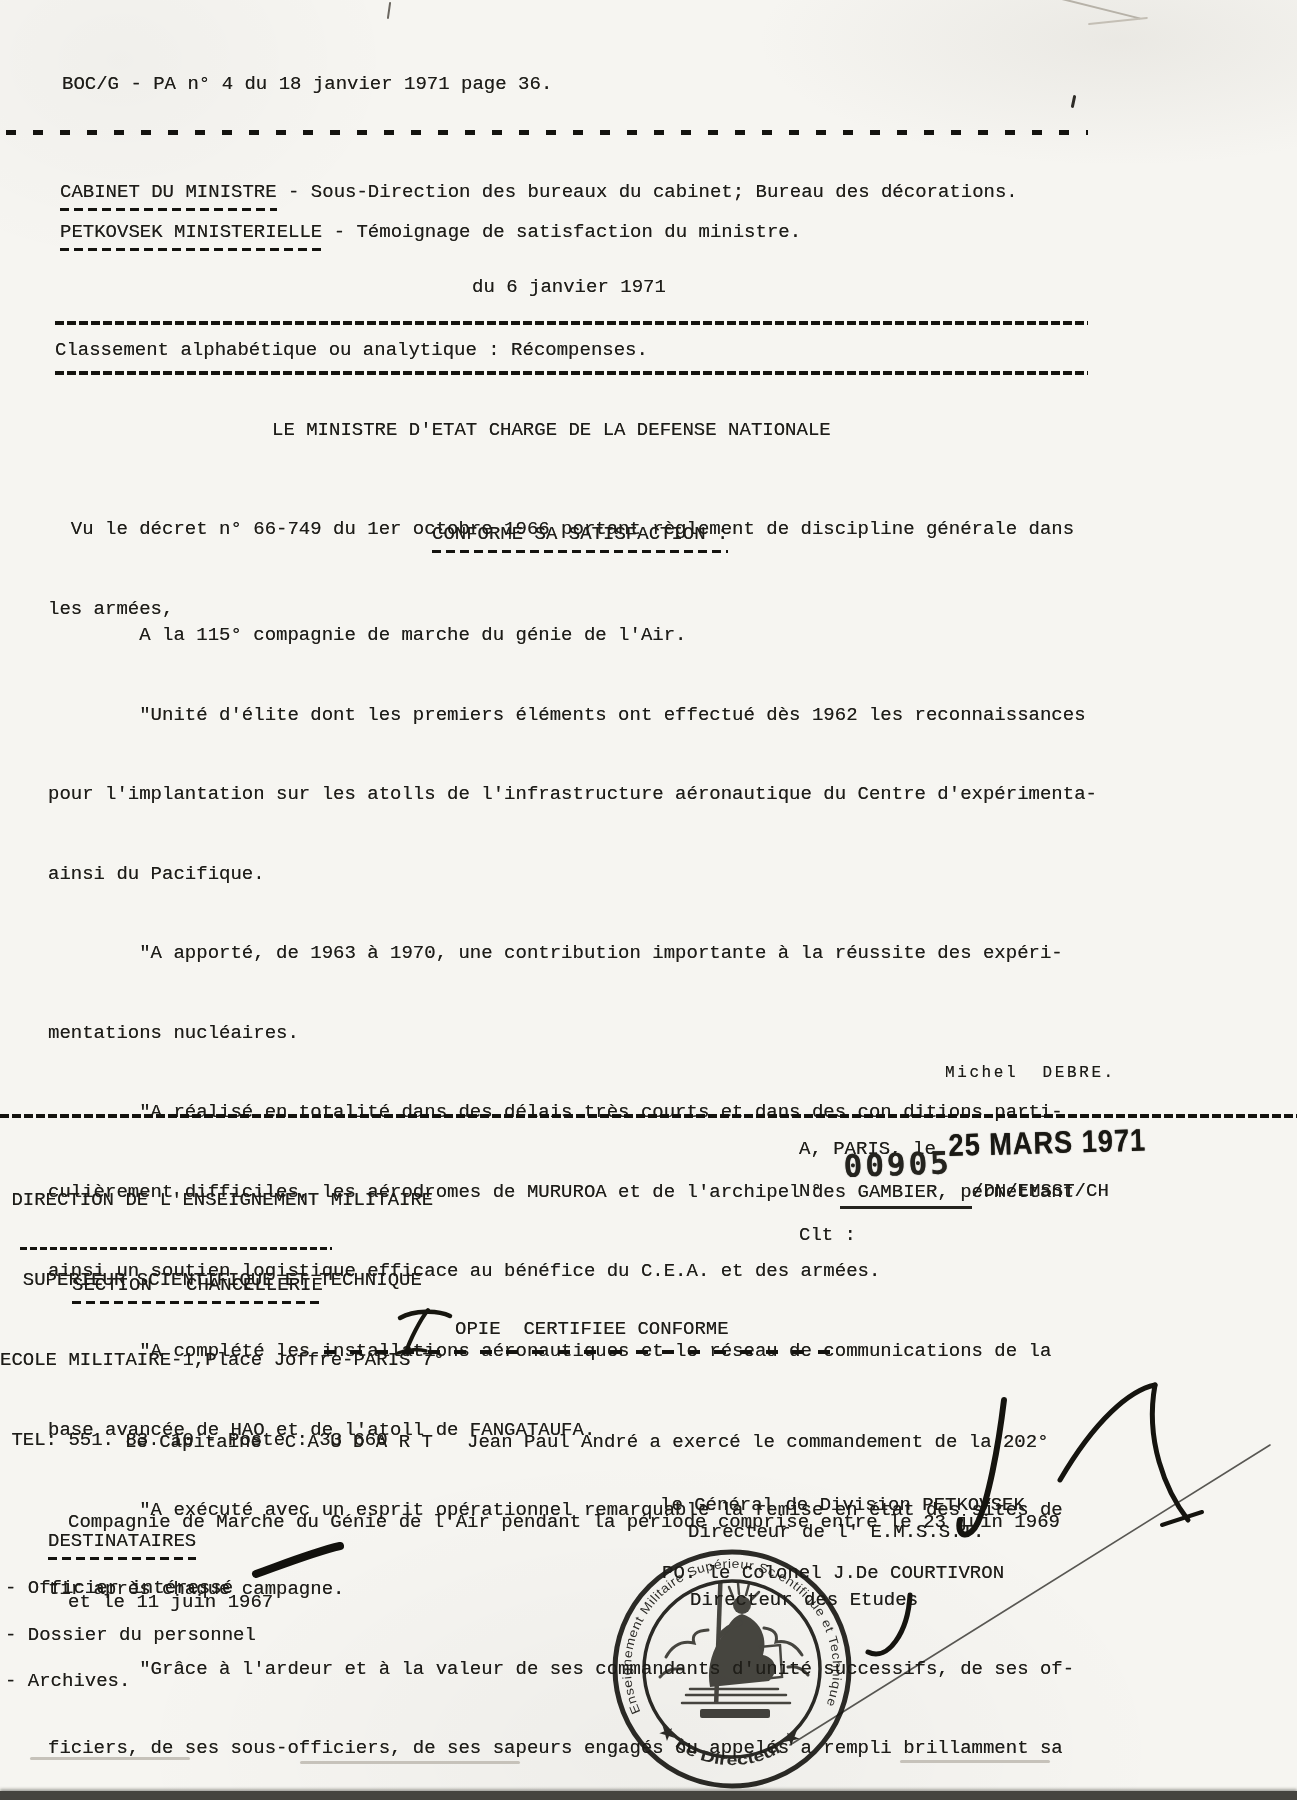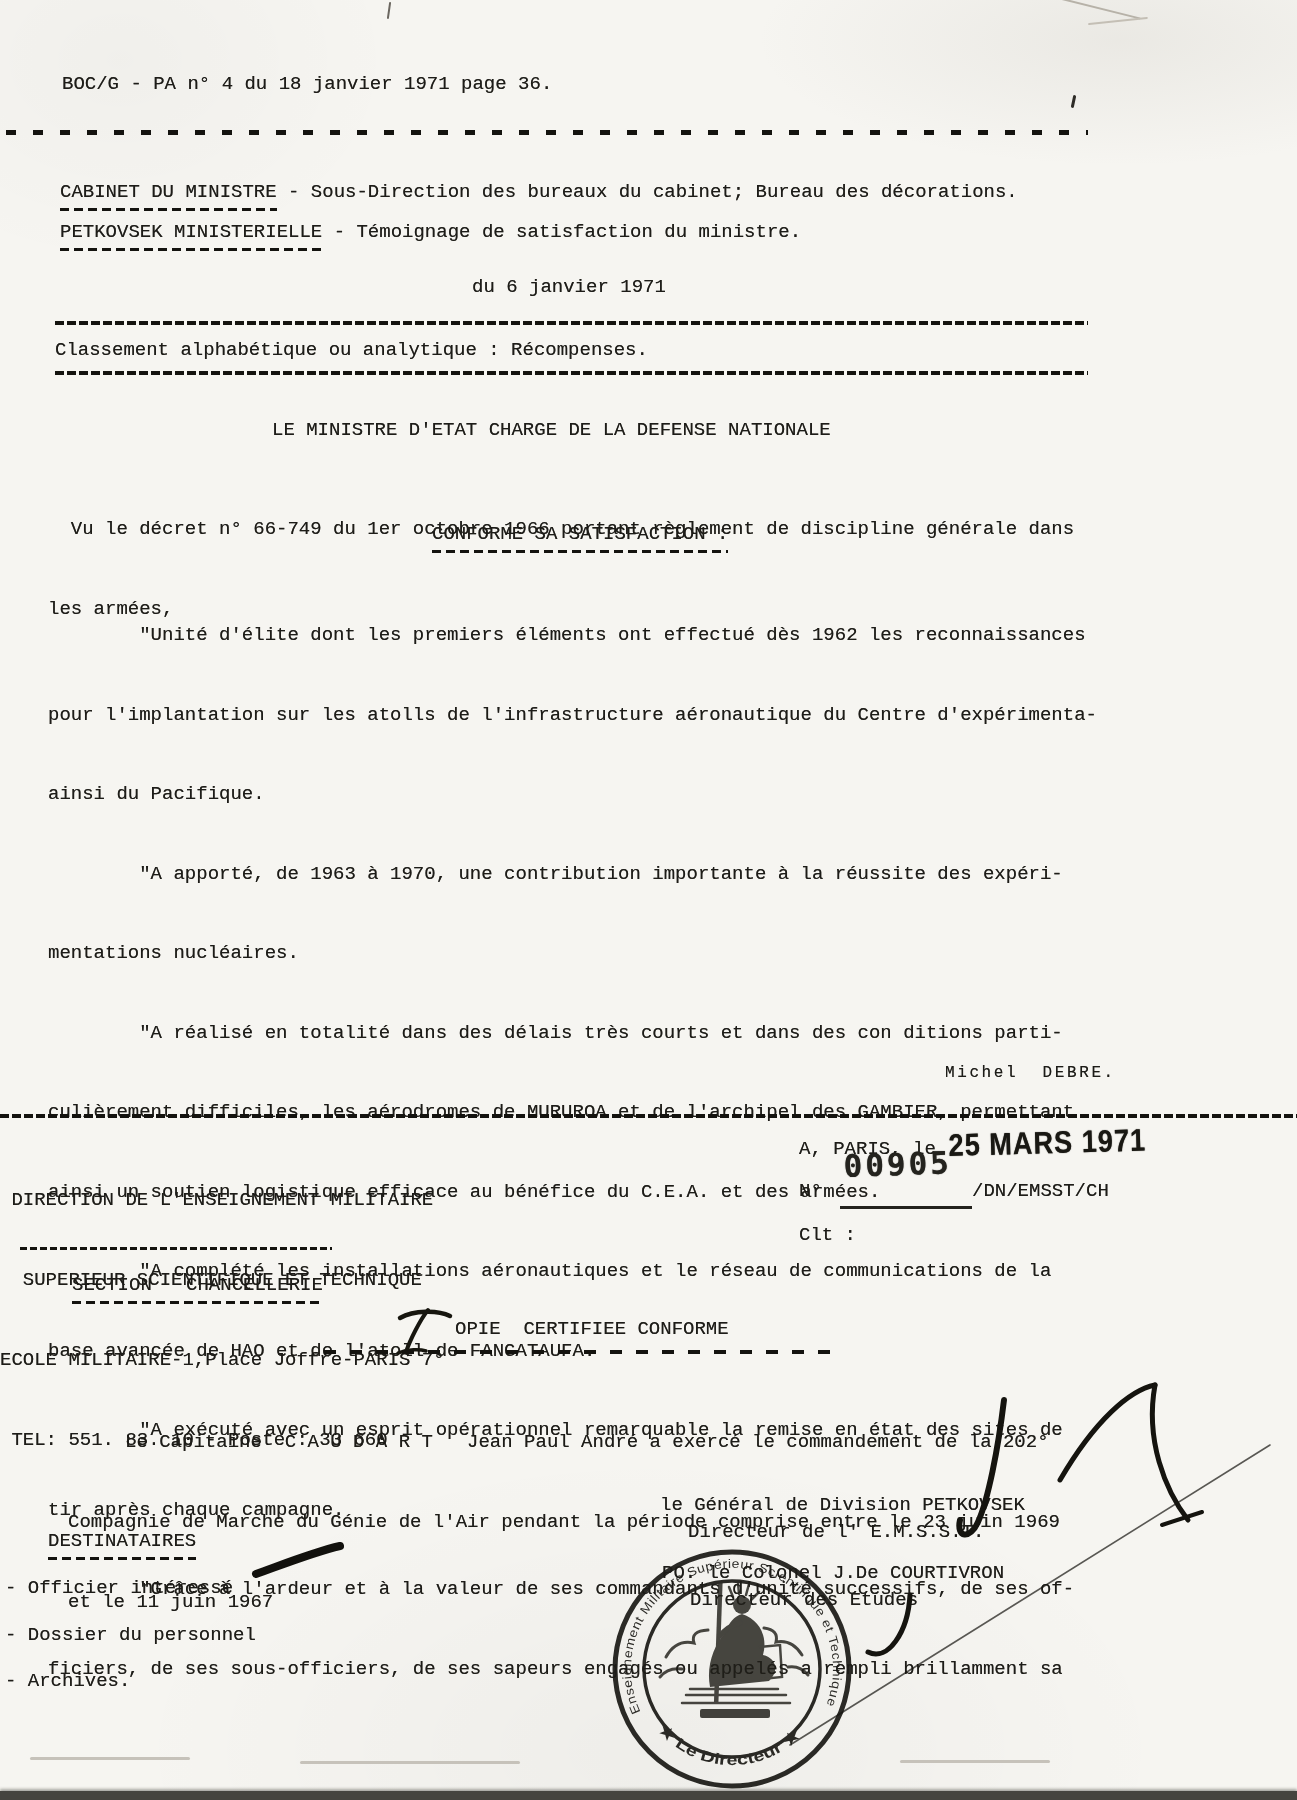--- a/index.html
+++ b/index.html
@@ -72,20 +72,21 @@
   <div class="t" style="left:272px;top:417px">LE MINISTRE D'ETAT CHARGE DE LA DEFENSE NATIONALE</div>
 
   <div class="t" style="left:48px;top:463px">
     <div>  Vu le décret n° 66-749 du 1er octobre 1966 portant règlement de discipline générale dans</div>
     <div>les armées,</div>
   </div>
 
   <div class="t" style="left:432px;top:521px"><span class="dashu">CONFORME SA SATISFACTION :</span></div>
 
   <div class="t" style="left:48px;top:569px">
+    <div>        A la 115° compagnie de marche du génie de l'Air.</div>
     <div>        "Unité d'élite dont les premiers éléments ont effectué dès 1962 les reconnaissances</div>
     <div>pour l'implantation sur les atolls de l'infrastructure aéronautique du Centre d'expérimenta-</div>
     <div>ainsi du Pacifique.</div>
     <div>        "A apporté, de 1963 à 1970, une contribution importante à la réussite des expéri-</div>
     <div>mentations nucléaires.</div>
     <div>        "A réalisé en totalité dans des délais très courts et dans des con ditions parti-</div>
     <div>culièrement difficiles, les aérodromes de MURUROA et de l'archipel des GAMBIER, permettant</div>
     <div>ainsi un soutien logistique efficace au bénéfice du C.E.A. et des armées.</div>
     <div>        "A complété les installations aéronautiques et le réseau de communications de la</div>
     <div>base avancée de HAO et de l'atoll de FANGATAUFA.</div>

